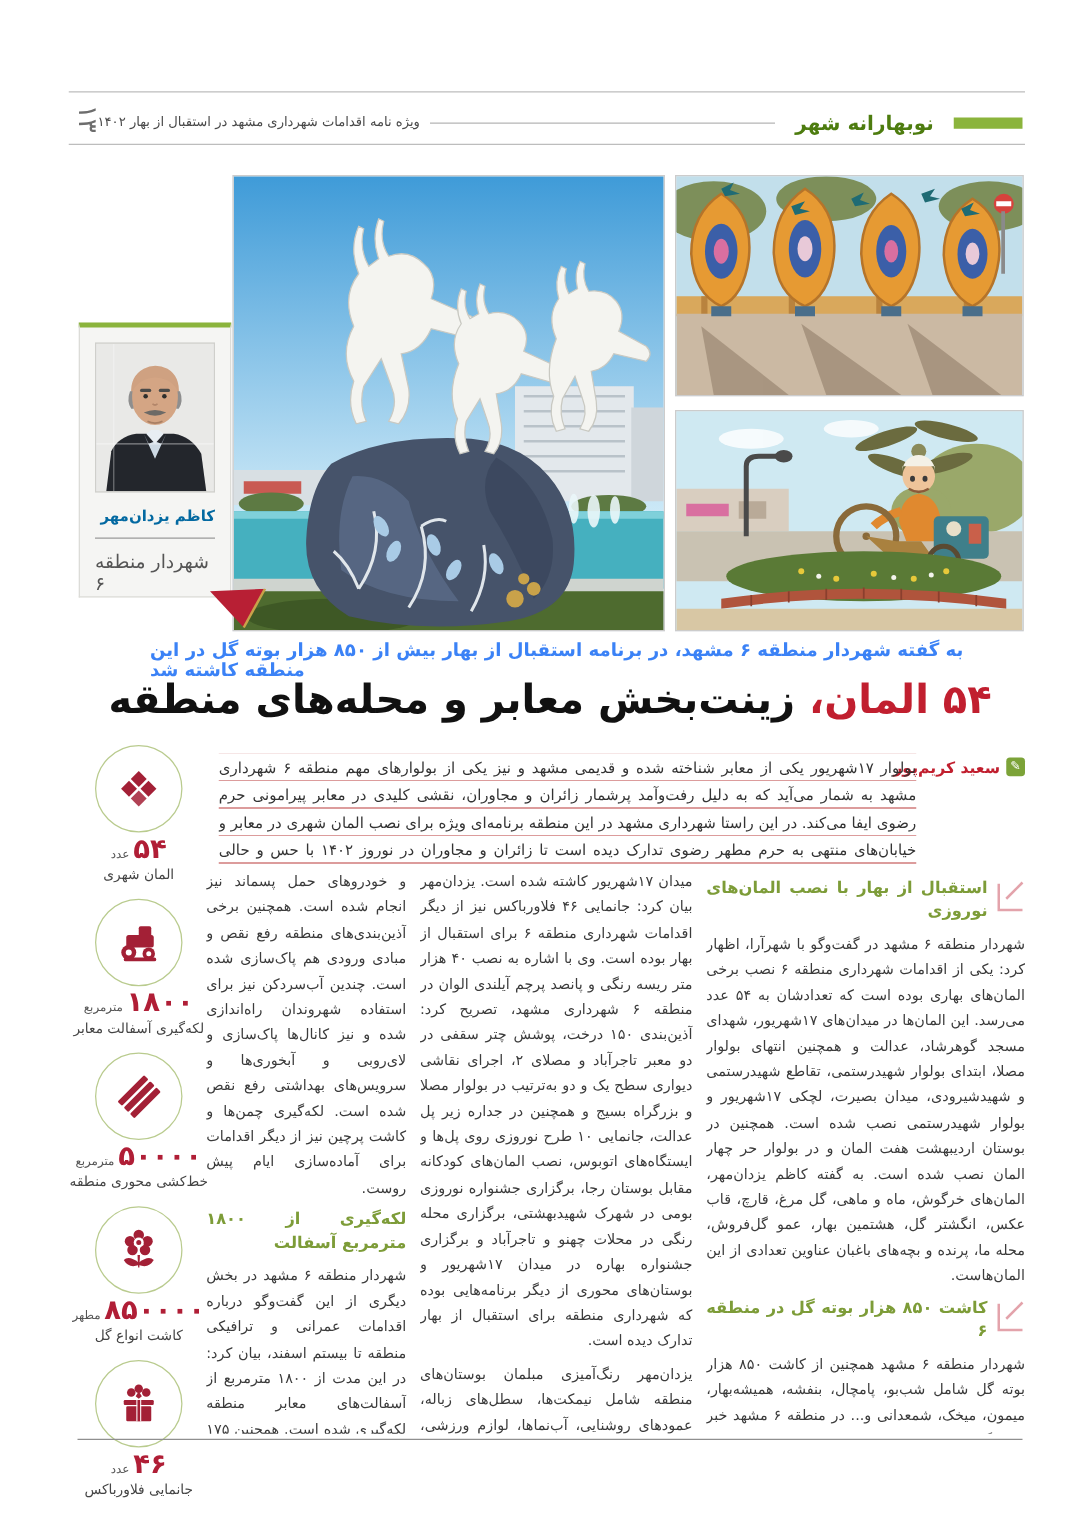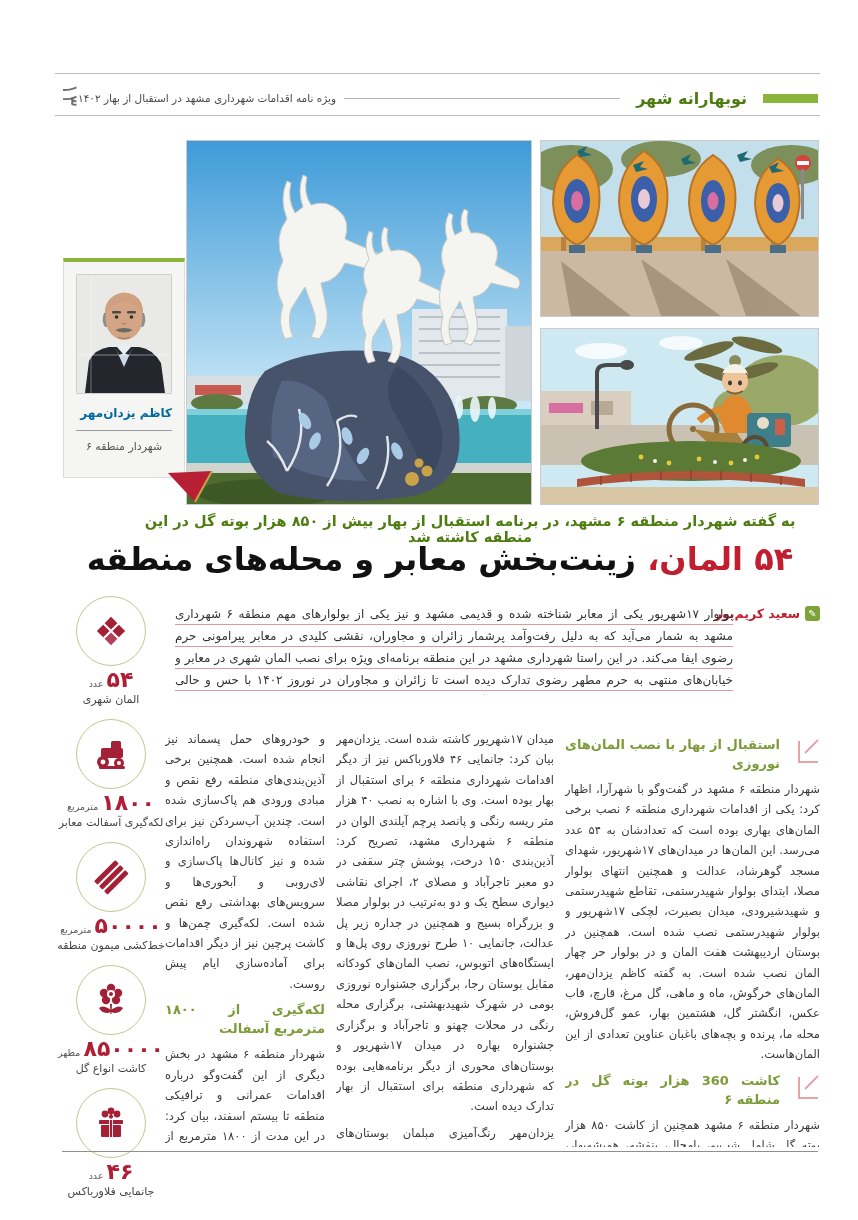--- a/index.html
+++ b/index.html
@@ -26,54 +26,54 @@
 
   
   .mayor-card{position:absolute;left:63px;top:258px;width:122px;height:220px;
               background:#f5f5f3;border:1px solid #dcdcd8;border-top:4px solid #8bb43c;
               box-sizing:border-box;}
   .mayor-photo{position:absolute;left:12px;top:12px;width:96px;height:120px;background:#e9e9e7;
                border:1px solid #cfcfcb;box-sizing:border-box;}
   .mayor-name{position:absolute;right:12px;left:12px;top:144px;color:#0369a1;
               font-weight:bold;font-size:12px;text-align:right;}
   .mayor-divider{position:absolute;right:12px;left:12px;top:168px;height:1px;background:#9a9a9a;}
-  .mayor-role{position:absolute;right:12px;left:12px;top:178px;color:#555;font-size:11px;text-align:center;}
+  .mayor-role{position:absolute;right:12px;left:12px;top:178px;color:#555;font-size:15px;text-align:left;}
 
   
   .photo{position:absolute;border:1px solid #cccccc;box-sizing:border-box;overflow:hidden;background:#dde8ee;}
   .photo-main{left:186px;top:140px;width:346px;height:365px;}
   .photo-panels{left:540px;top:140px;width:279px;height:177px;}
   .photo-cyclist{left:540px;top:328px;width:279px;height:177px;}
   .ribbon{position:absolute;left:168px;top:471px;width:46px;height:32px;z-index:4;}
 
   
-  .kicker{position:absolute;left:120px;right:38px;top:513px;text-align:center;
-          font-size:14.5px;font-weight:bold;color:#4d7c0f;}
+  .kicker{position:absolute;left:120px;right:38px;top:513px;text-align:left;
+          font-size:14.5px;font-weight:bold;color:#3b82f6;}
   .headline{position:absolute;left:60px;right:38px;top:540px;text-align:center;
             font-size:32px;font-weight:bold;color:#111;white-space:nowrap;letter-spacing:-0.5px;}
   .headline .hl-red{color:#c11f2f;}
 
   
   .byline{position:absolute;right:38px;top:606px;display:flex;align-items:center;gap:5px;}
   .pen-badge{width:15px;height:15px;background:#7ca338;border-radius:3px;color:#fff;
              font-size:10px;line-height:15px;text-align:center;}
   .byline-name{color:#c11f2f;font-weight:bold;font-size:12.5px;}
   .lead{position:absolute;left:175px;top:603px;width:558px;height:92px;
         font-size:12px;line-height:22px;color:#333;text-align:justify;overflow:hidden;
         background-image:repeating-linear-gradient(to bottom,transparent 0,transparent 21px,#dc9c9c 21px,#dc9c9c 22px);}
 
   
   .columns{position:absolute;left:165px;right:38px;top:695px;height:452px;
            display:flex;flex-direction:row;gap:11px;}
-  .col{overflow:hidden;font-size:11.5px;line-height:20.4px;color:#3b3b3b;text-align:justify;margin-top:34px;}
+  .col{overflow:hidden;font-size:11.5px;line-height:20.4px;color:#3b3b3b;text-align:justify;}
   .col-right{width:255px;}
   .col-middle{width:218px;}
   .col-left{width:160px;}
   .col p{margin:0 0 6px 0;}
-  .sec-heading-row{display:flex;align-items:flex-start;gap:16px;margin:6px 0 6px 0;}
+  .sec-heading-row{display:flex;align-items:flex-start;gap:6px;margin:6px 0 6px 0;}
   .sec-heading{color:#7d9c38;font-weight:bold;font-size:13px;line-height:19px;margin:0;}
   .corner-mark{flex:0 0 auto;margin-top:2px;}
 
   
   .stats{position:absolute;left:53px;top:596px;width:116px;display:flex;flex-direction:column;
          align-items:center;gap:13px;}
   .stat{display:flex;flex-direction:column;align-items:center;width:100%;}
   .stat-circle{width:68px;height:68px;border-radius:50%;border:1.5px solid #b9cb8e;
                display:flex;align-items:center;justify-content:center;background:#fff;}
   .stat-num{margin-top:2px;display:flex;align-items:baseline;gap:3px;direction:rtl;}
@@ -346,21 +346,21 @@
           <line x1="9" y1="16" x2="22" y2="3" stroke="#e3a3ab" stroke-width="2"></line>
         </svg>
         <h3 class="sec-heading">استقبال از بهار با نصب المان‌های نوروزی</h3>
       </div>
       <p>شهردار منطقه ۶ مشهد در گفت‌وگو با شهرآرا، اظهار کرد: یکی از اقدامات شهرداری منطقه ۶ نصب برخی المان‌های بهاری بوده است که تعدادشان به ۵۴ عدد می‌رسد. این المان‌ها در میدان‌های ۱۷شهریور، شهدای مسجد گوهرشاد، عدالت و همچنین انتهای بولوار مصلا، ابتدای بولوار شهیدرستمی، تقاطع شهیدرستمی و شهیدشیرودی، میدان بصیرت، لچکی ۱۷شهریور و بولوار شهیدرستمی نصب شده است. همچنین در بوستان اردیبهشت هفت المان و در بولوار حر چهار المان نصب شده است. به گفته کاظم یزدان‌مهر، المان‌های خرگوش، ماه و ماهی، گل مرغ، قارچ، قاب عکس، انگشتر گل، هشتمین بهار، عمو گل‌فروش، محله ما، پرنده و بچه‌های باغبان عناوین تعدادی از این المان‌هاست.</p>
       <div class="sec-heading-row">
         <svg class="corner-mark" width="24" height="28" viewBox="0 0 24 28">
           <path d="M3 4 L3 25 L22 25" stroke="#e3a3ab" stroke-width="2" fill="none"></path>
           <line x1="9" y1="16" x2="22" y2="3" stroke="#e3a3ab" stroke-width="2"></line>
         </svg>
-        <h3 class="sec-heading">کاشت 360 هزار بوته گل در منطقه ۶</h3>
+        <h3 class="sec-heading">کاشت ۸۵۰ هزار بوته گل در منطقه ۶</h3>
       </div>
       <p>شهردار منطقه ۶ مشهد همچنین از کاشت ۸۵۰ هزار بوته گل شامل شب‌بو، پامچال، بنفشه، همیشه‌بهار، میمون، میخک، شمعدانی و... در منطقه ۶ مشهد خبر داد و گفت: در کنار این‌ها ۶ هزار و ۵۰۰ پیاز لاله در</p>
     </div>
 
     <div class="col col-middle">
       <p>میدان ۱۷شهریور کاشته شده است. یزدان‌مهر بیان کرد: جانمایی ۴۶ فلاورباکس نیز از دیگر اقدامات شهرداری منطقه ۶ برای استقبال از بهار بوده است. وی با اشاره به نصب ۴۰ هزار متر ریسه رنگی و پانصد پرچم آیلندی الوان در منطقه ۶ شهرداری مشهد، تصریح کرد: آذین‌بندی ۱۵۰ درخت، پوشش چتر سقفی در دو معبر تاجرآباد و مصلای ۲، اجرای نقاشی دیواری سطح یک و دو به‌ترتیب در بولوار مصلا و بزرگراه بسیج و همچنین در جداره زیر پل عدالت، جانمایی ۱۰ طرح نوروزی روی پل‌ها و ایستگاه‌های اتوبوس، نصب المان‌های کودکانه مقابل بوستان رجا، برگزاری جشنواره نوروزی بومی در شهرک شهیدبهشتی، برگزاری محله رنگی در محلات چهنو و تاجرآباد و برگزاری جشنواره بهاره در میدان ۱۷شهریور و بوستان‌های محوری از دیگر برنامه‌هایی بوده که شهرداری منطقه برای استقبال از بهار تدارک دیده است.</p>
       <p>یزدان‌مهر رنگ‌آمیزی مبلمان بوستان‌های منطقه شامل نیمکت‌ها، سطل‌های زباله، عمودهای روشنایی، آب‌نماها، لوازم ورزشی، اتاق‌های تأسیسات و وسایل بازی کودکان را به‌عنوان دیگر اقدام این منطقه برشمرد و ادامه داد: در کنار این‌ها، رنگ‌آمیزی و شست‌وشوی جدول‌ها، هندریل‌ها، گاردریل‌ها، تابلوهای ترافیکی، مخازن گالوانیزه</p>
     </div>
 
     <div class="col col-left">
@@ -419,21 +419,21 @@
             <rect x="4" y="10" width="30" height="5" rx="1"></rect>
             <rect x="4" y="17" width="30" height="5" rx="1"></rect>
             <rect x="4" y="24" width="30" height="5" rx="1"></rect>
           </g>
         </svg>
       </div>
       <div class="stat-num">
           <span class="stat-value">۵۰۰۰۰</span>
           <span class="stat-unit">مترمربع</span>
         </div>
-      <div class="stat-label">خط‌کشی میمون منطقه</div>
+      <div class="stat-label">خط‌کشی محوری منطقه</div>
     </div>
 
     <div class="stat">
       <div class="stat-circle">
         <svg width="40" height="40" viewBox="0 0 40 40" fill="#a32036">
           <circle cx="20" cy="8" r="4.2"></circle>
             <circle cx="13" cy="13" r="4.2"></circle>
             <circle cx="27" cy="13" r="4.2"></circle>
           <circle cx="15" cy="20" r="4.2"></circle>
             <circle cx="25" cy="20" r="4.2"></circle>

